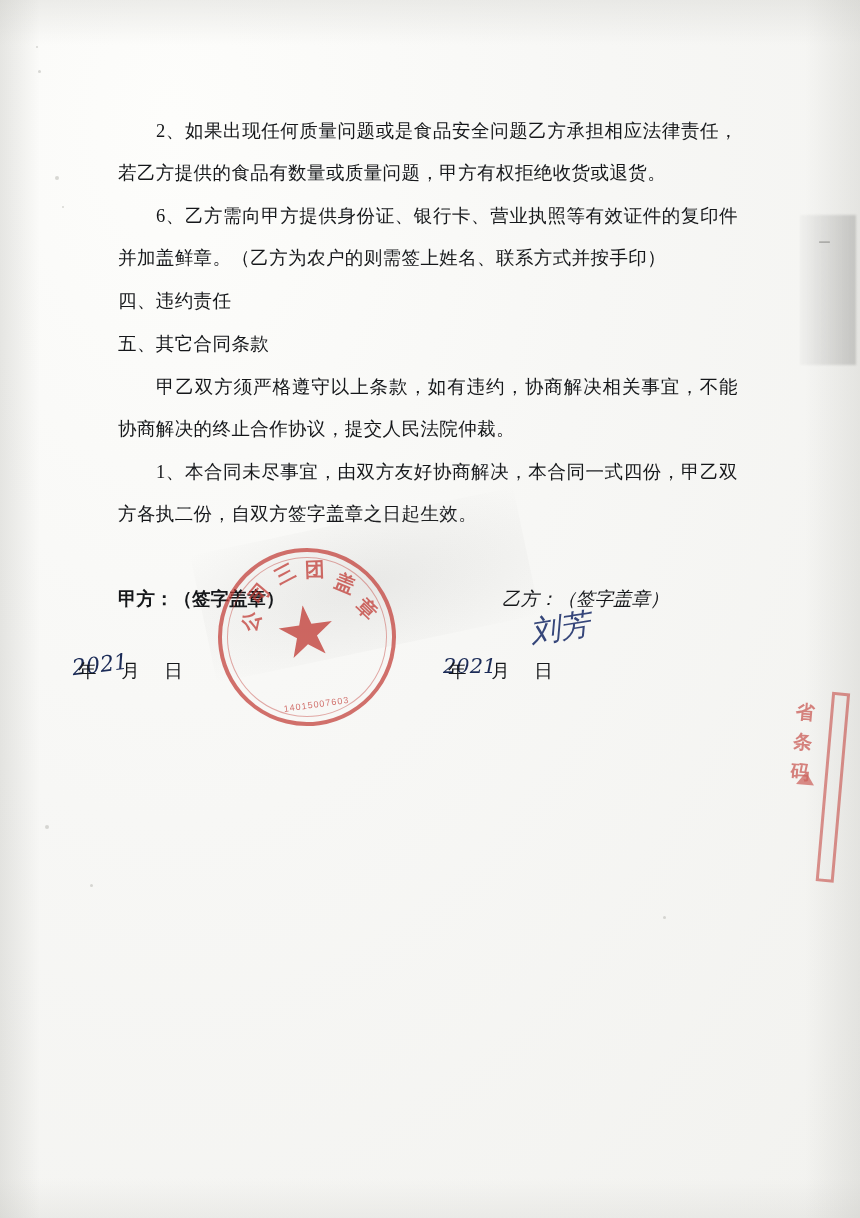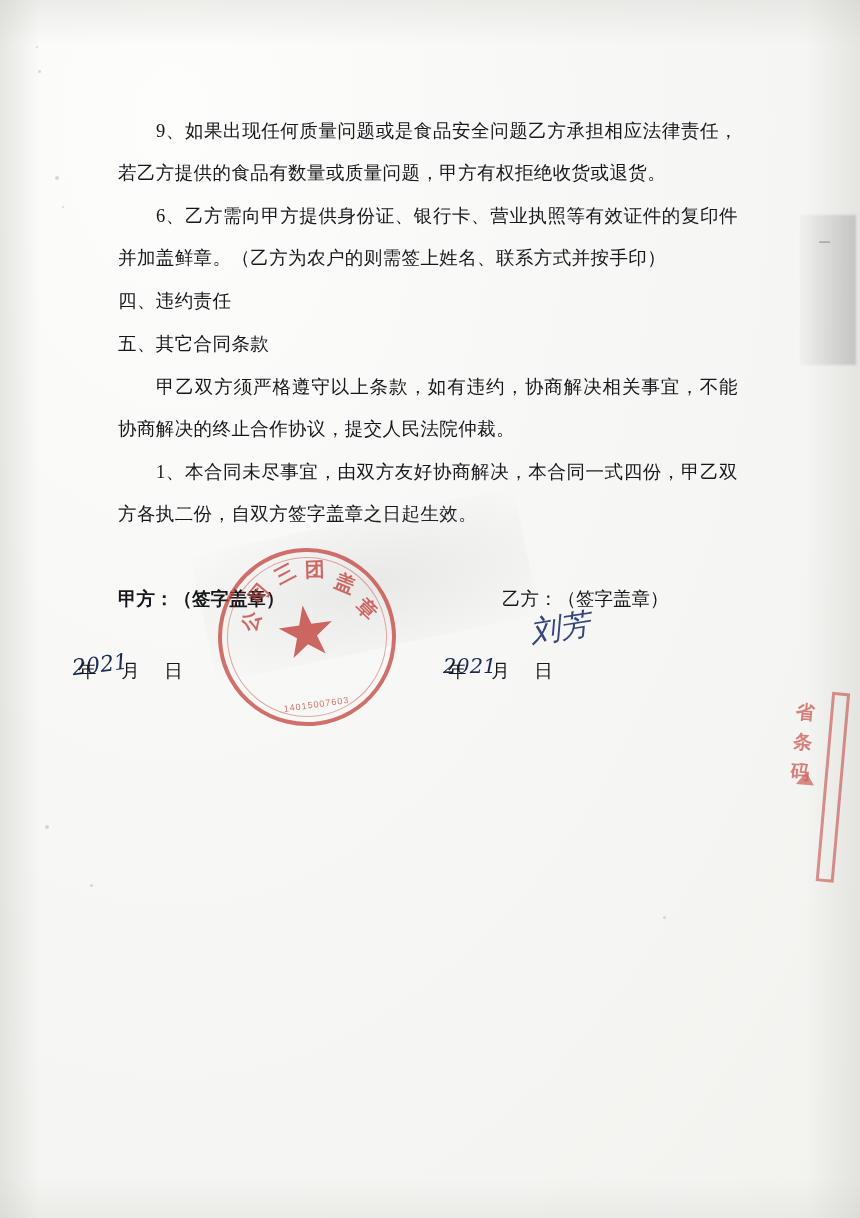--- a/index.html
+++ b/index.html
@@ -67,21 +67,21 @@
     position: absolute;
     left: 118px;
     width: 640px;
     font-size: 18.5px;
     color: #15171a;
   }
   #sig-line { top: 586px; }
   #date-line { top: 658px; }
 
   .sig-left { position: absolute; left: 0; font-weight: bold; }
-  .sig-right { position: absolute; left: 384px; }
+  .sig-right { position: absolute; left: 384px; font-style: italic; }
 
   .date-left {
     position: absolute;
     left: -40px;
     top: 0;
     letter-spacing: 10px;
   }
   .date-right {
     position: absolute;
     left: 330px;
@@ -278,21 +278,21 @@
   <div class="speck" style="left:62px;  top:206px; width:2px; height:2px;"></div>
   <div class="speck" style="left:45px;  top:825px; width:4px; height:4px;"></div>
   <div class="speck" style="left:90px;  top:884px; width:3px; height:3px;"></div>
   <div class="speck" style="left:663px; top:916px; width:3px; height:3px;"></div>
   <div class="speck" style="left:36px;  top:46px;  width:2px; height:2px;"></div>
 
   <div id="curl-top-right"></div>
   <div id="curl-mark">–</div>
 
   <div id="text-body">
-    <p class="para indent">9、如果出现任何质量问题或是食品安全问题乙方承担相应法律责任，若乙方提供的食品有数量或质量问题，甲方有权拒绝收货或退货。</p>
+    <p class="para indent">2、如果出现任何质量问题或是食品安全问题乙方承担相应法律责任，若乙方提供的食品有数量或质量问题，甲方有权拒绝收货或退货。</p>
     <p class="para indent">6、乙方需向甲方提供身份证、银行卡、营业执照等有效证件的复印件并加盖鲜章。（乙方为农户的则需签上姓名、联系方式并按手印）</p>
     <p class="para heading">四、违约责任</p>
     <p class="para heading">五、其它合同条款</p>
     <p class="para indent">甲乙双方须严格遵守以上条款，如有违约，协商解决相关事宜，不能协商解决的终止合作协议，提交人民法院仲裁。</p>
     <p class="para indent">1、本合同未尽事宜，由双方友好协商解决，本合同一式四份，甲乙双方各执二份，自双方签字盖章之日起生效。</p>
   </div>
 
   <div id="smudge"></div>
 
   <div class="sig-row" id="sig-line">

